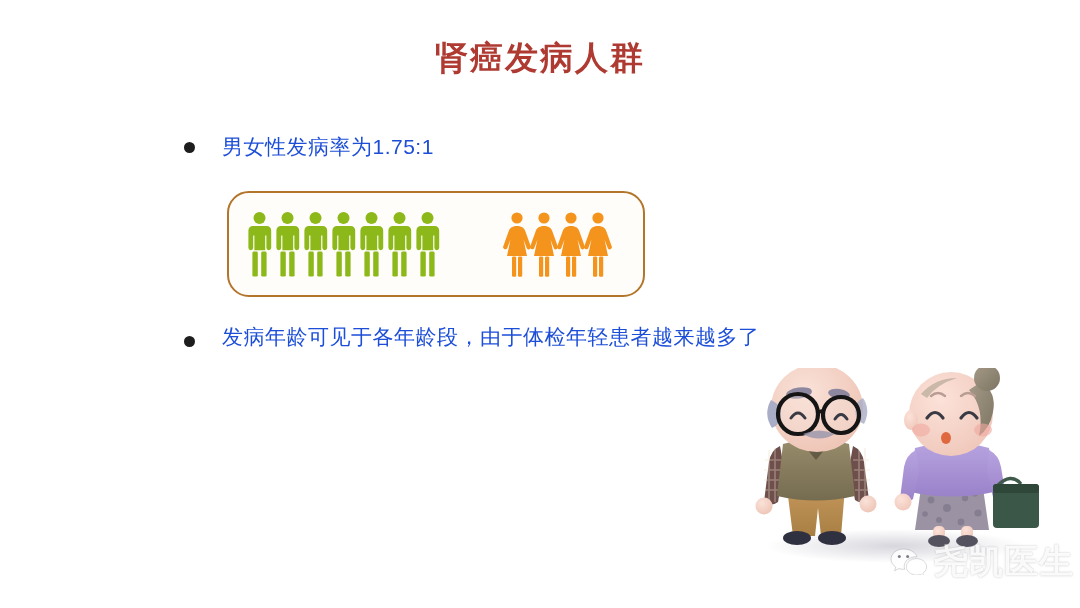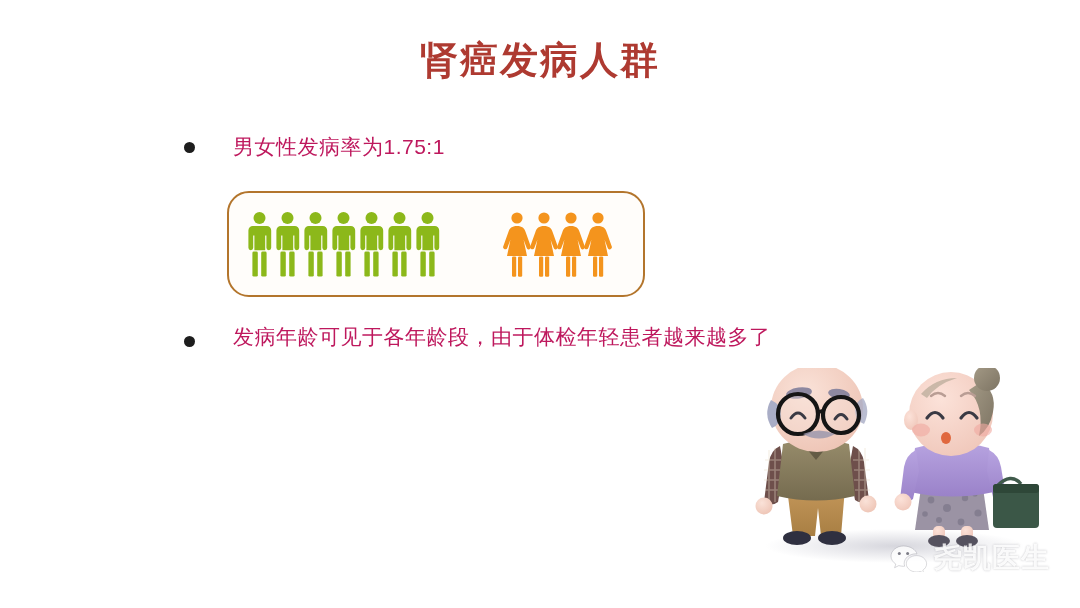--- a/index.html
+++ b/index.html
@@ -16,21 +16,21 @@
     background: #ffffff;
   }
 
   
   #slide-title {
     position: absolute;
     left: 0;
     top: 38px;
     width: 1080px;
     text-align: center;
-    font-size: 38px;
+    font-size: 33px;
     font-weight: bold;
     color: #ae3a31;
     letter-spacing: 2px;
     line-height: 1.2;
   }
 
   
   .bullet-row {
     position: absolute;
     display: flex;
@@ -38,23 +38,23 @@
   }
   .bullet-dot {
     width: 11px;
     height: 11px;
     border-radius: 50%;
     background: #1d1d1d;
     margin-top: 9px;
     flex: 0 0 auto;
   }
   .bullet-text {
-    margin-left: 38px;
+    margin-left: 27px;
     font-size: 21px;
-    color: #be185d;
+    color: #1d4ed8;
     line-height: 1.3;
     white-space: nowrap;
     letter-spacing: 0.5px;
   }
   #bullet-1 { left: 184px; top: 133px; }
   #bullet-2 { left: 184px; top: 323px; align-items: center; }
 
   
   #pictogram-panel {
     position: absolute;
@@ -95,21 +95,21 @@
   #watermark {
     position: absolute;
     left: 890px;
     top: 544px;
     display: flex;
     align-items: center;
     opacity: 0.88;
   }
   #watermark-label {
     margin-left: 6px;
-    font-size: 28px;
+    font-size: 34px;
     font-weight: bold;
     color: rgba(255,255,255,0.92);
     letter-spacing: 1px;
     text-shadow: 0 0 2px rgba(120,120,130,0.55);
     line-height: 1;
   }
 </style>
 </head>
 <body>
 

